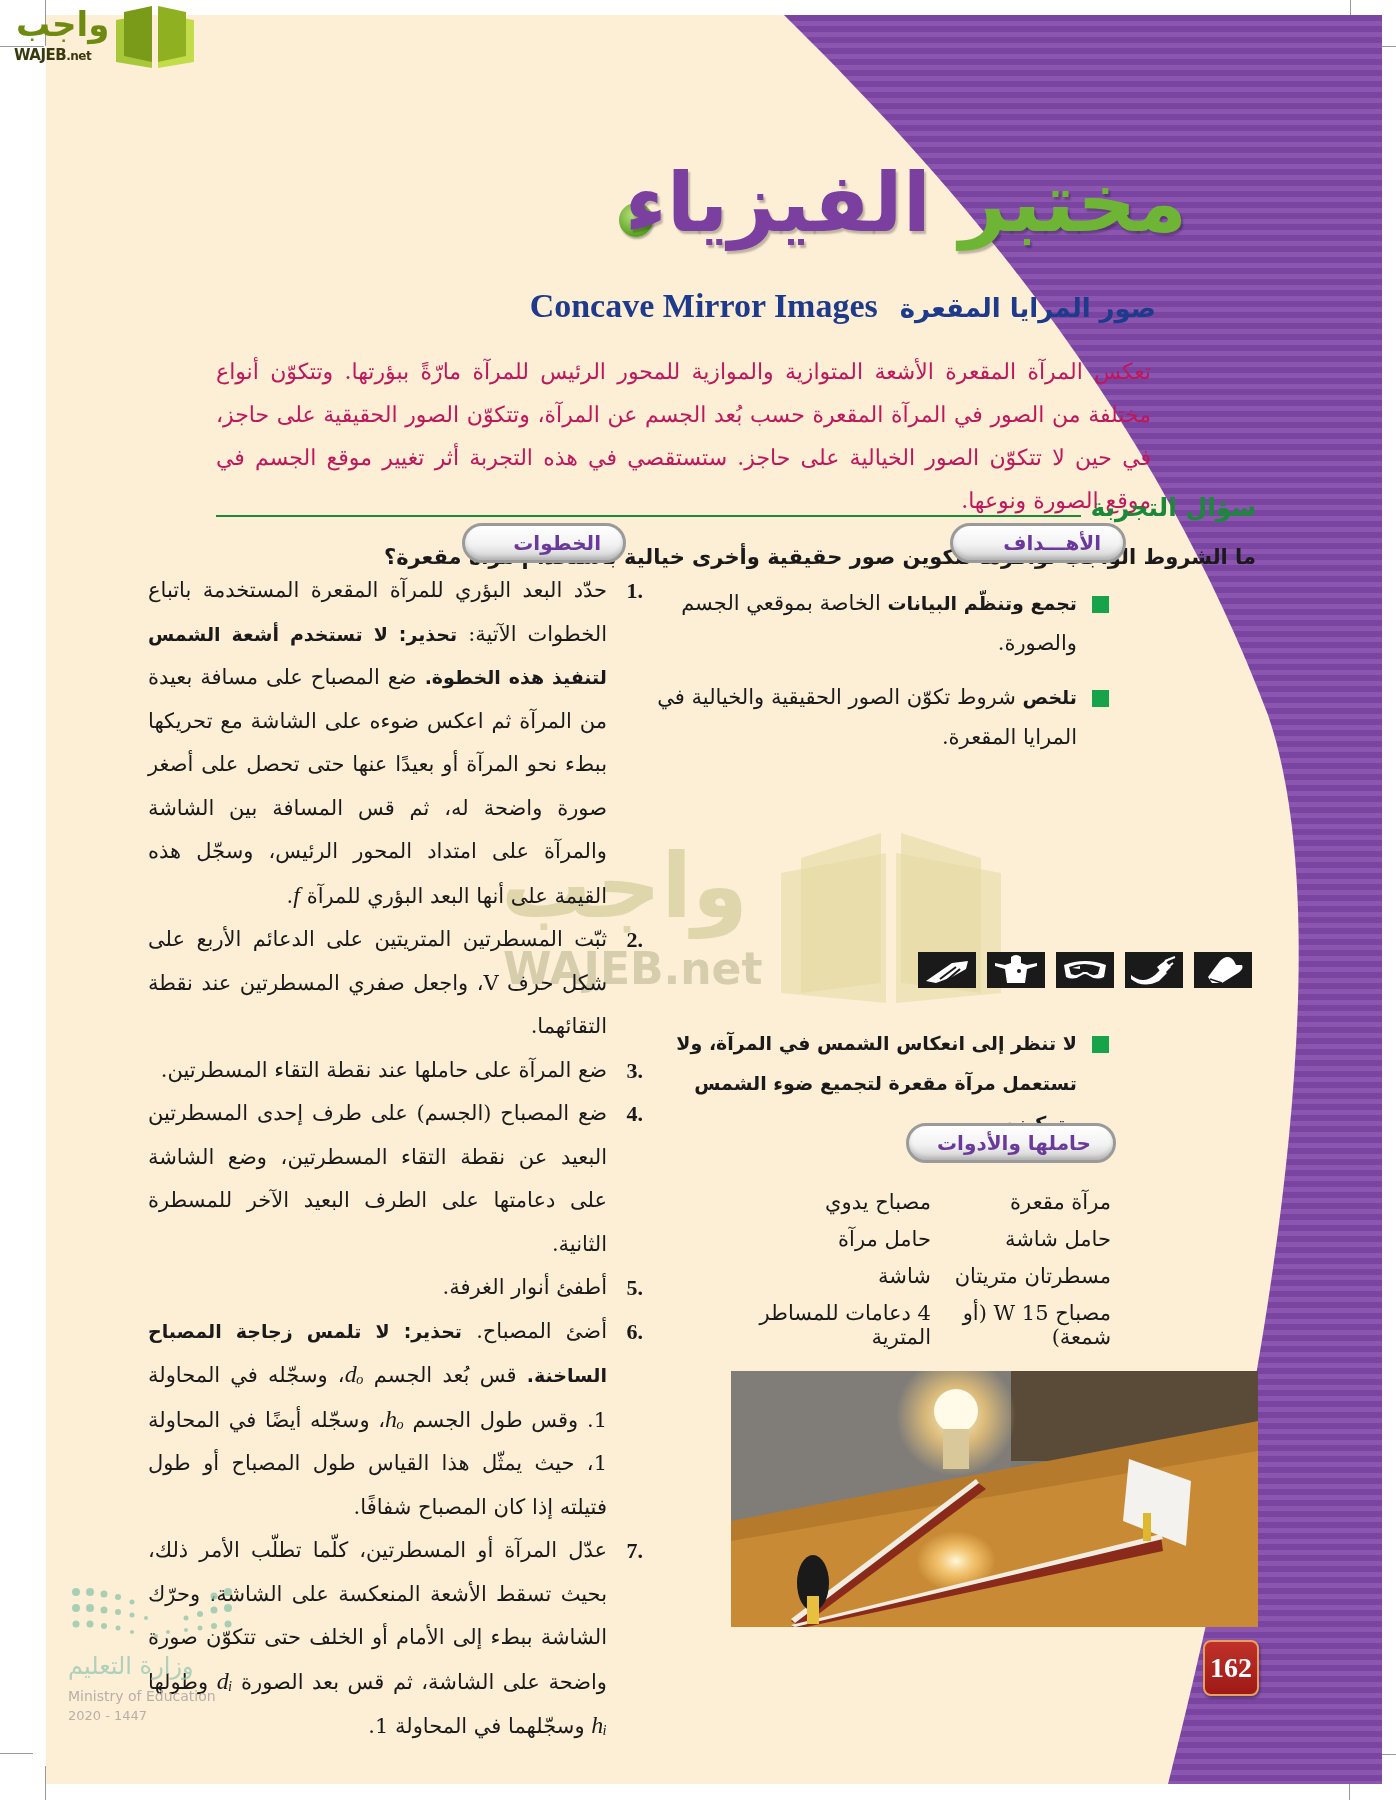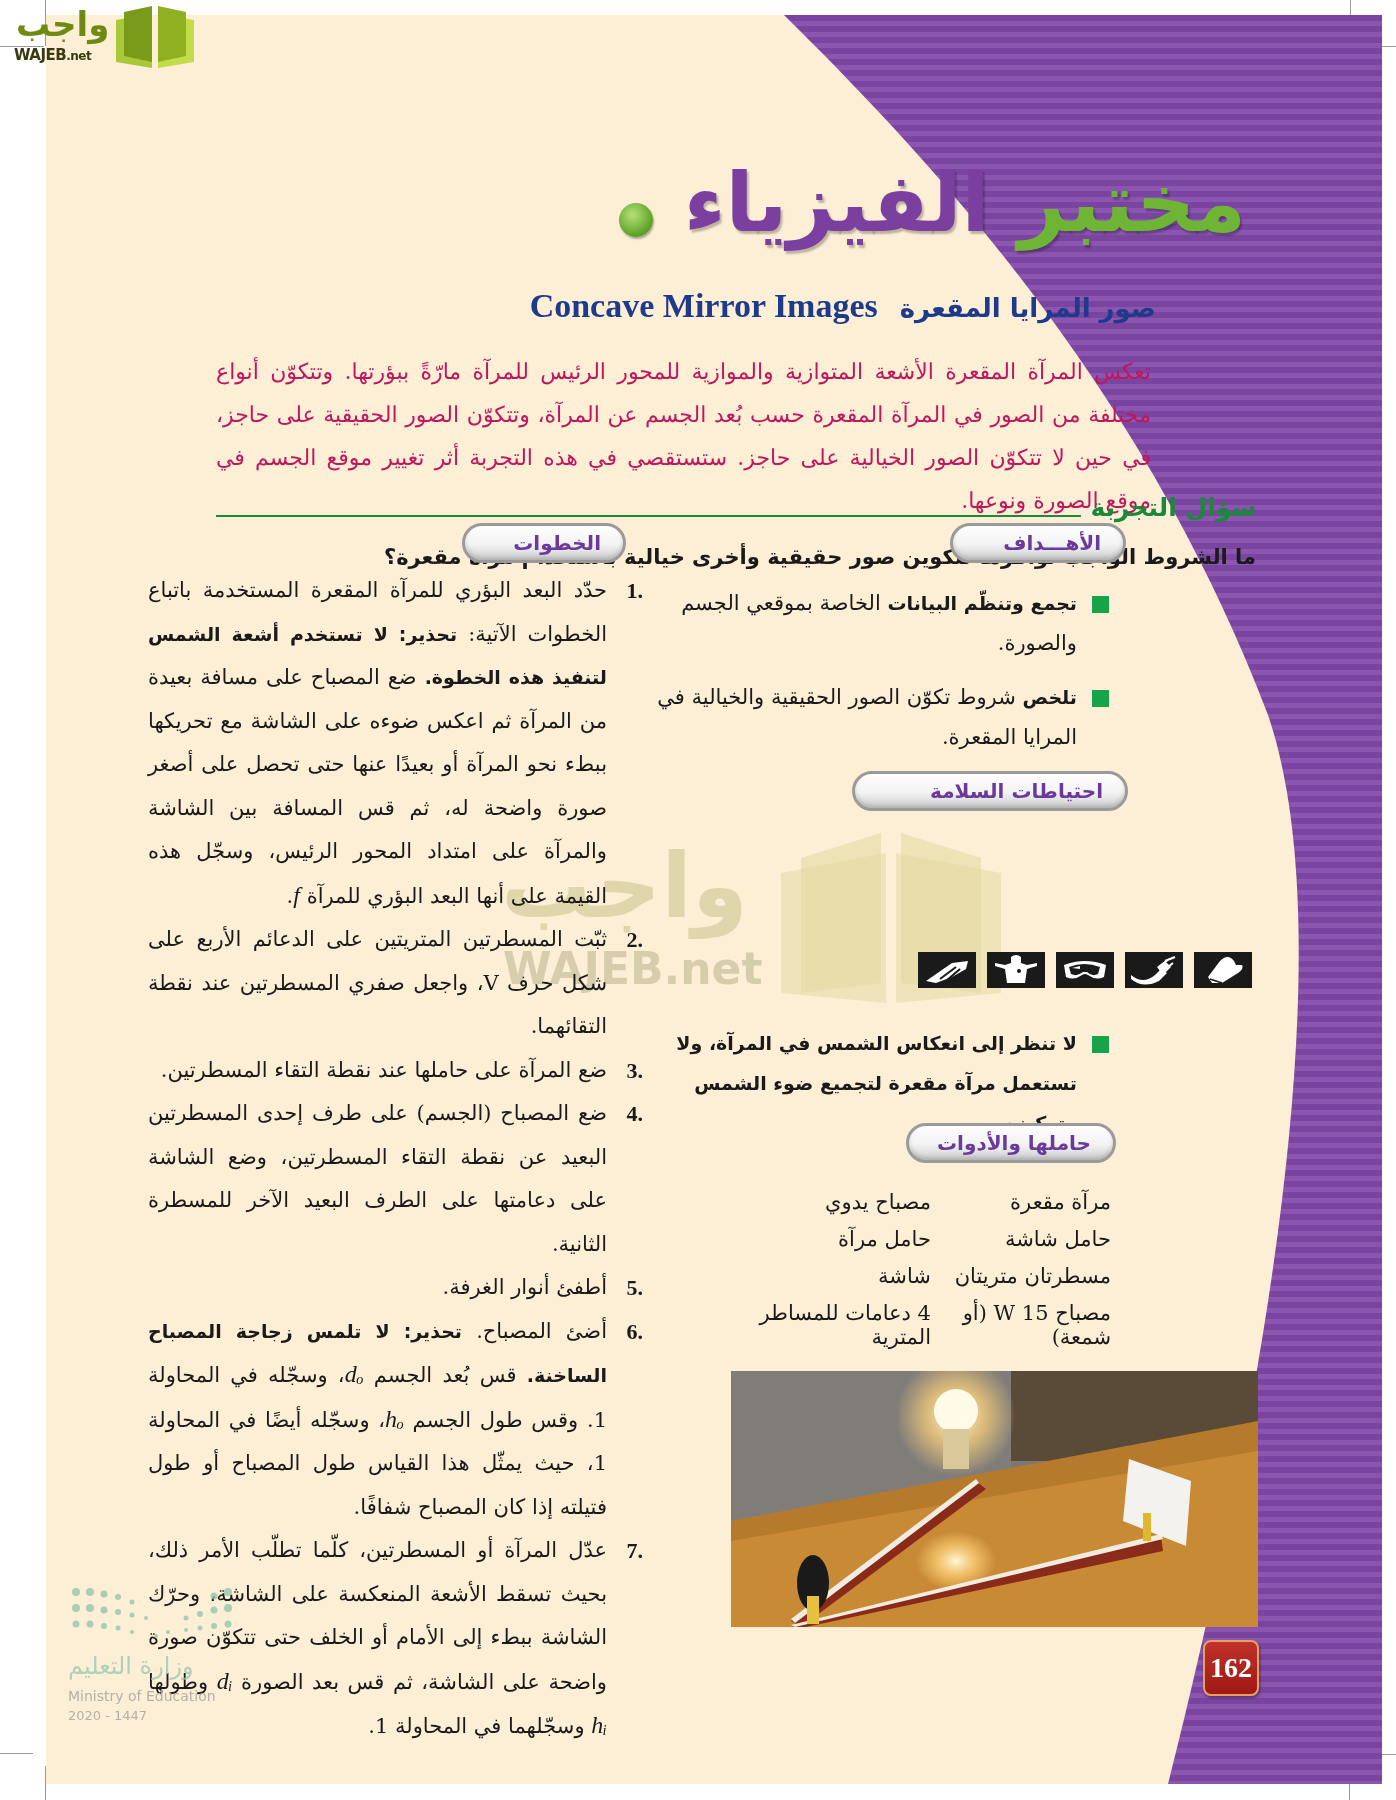--- a/index.html
+++ b/index.html
@@ -25,21 +25,21 @@
   .wajeb-logo { position: absolute; left: 8px; top: 4px; width: 180px; height: 62px; }
   .wajeb-ar { position: absolute; left: 8px; top: 0; font-family: "DejaVu Sans", sans-serif; font-weight: bold; font-size: 34px; color: #6f8a10; direction: rtl; }
   .wajeb-en { position: absolute; left: 6px; top: 42px; font-family: "DejaVu Sans", sans-serif; font-weight: bold; font-size: 15px; color: #3a3a10; letter-spacing: -0.5px; }
   .wajeb-en small { font-size: 12px; }
 
   .abs { position: absolute; }
 
   .main-title {
     position: absolute; left: 520px; top: 140px; width: 680px; height: 110px;
     font-family: "DejaVu Sans", sans-serif; font-weight: bold; font-size: 82px;
-    direction: rtl; text-align: right; color: #7b3fa0; white-space: nowrap;
+    direction: rtl; text-align: center; color: #7b3fa0; white-space: nowrap;
     text-shadow: 2px 3px 2px rgba(0,0,0,0.25);
   }
   .main-title .green { color: #6fb535; }
   .title-dot {
     position: absolute; left: 573px; top: 188px; width: 34px; height: 34px; border-radius: 50%;
     background: radial-gradient(circle at 40% 35%, #b5e07a, #5aa123 70%);
     box-shadow: 1px 2px 2px rgba(0,0,0,0.3);
   }
   .subtitle {
     position: absolute; left: 470px; top: 272px; width: 640px; white-space: nowrap;
@@ -159,21 +159,20 @@
     <div class="label">سؤال التجربة</div>
   </div>
   <div class="question">ما الشروط الواجب توافرها لتكوين صور حقيقية وأخرى خيالية باستخدام مرآة مقعرة؟</div>
 
   <div class="pill" style="left:904px;top:508px;width:176px;">الأهـــداف</div>
   <div class="col-text" style="left:580px;top:568px;width:485px;">
     <div class="goal"><span class="bullet"></span><b>تجمع وتنظّم البيانات</b><span> الخاصة بموقعي الجسم والصورة.</span></div>
     <div class="goal"><span class="bullet"></span><b>تلخص</b><span> شروط تكوّن الصور الحقيقية والخيالية في المرايا المقعرة.</span></div>
   </div>
 
-  <div class="pill" style="left:806px;top:756px;width:276px;">احتياطات السلامة</div>
   <div class="safety-icons" style="left:872px;top:937px;">
     <div class="safety-icon">
       <svg width="50" height="30" viewBox="0 0 50 30">
           <path d="M4,26 L30,8 L46,6 L44,14 L30,22 L14,28 Z" fill="#fff"></path>
           <path d="M18,24 L34,12 M24,26 L38,14" stroke="#1a1a1a" stroke-width="2"></path>
         </svg>
     </div>
     <div class="safety-icon">
       <svg width="50" height="30" viewBox="0 0 50 30">
           <path d="M20,2 Q25,-2 30,2 L30,8 L36,10 L46,8 L46,11 L36,14 L34,28 L16,28 L14,14 L4,11 L4,8 L14,10 L20,8 Z" fill="#fff"></path>

